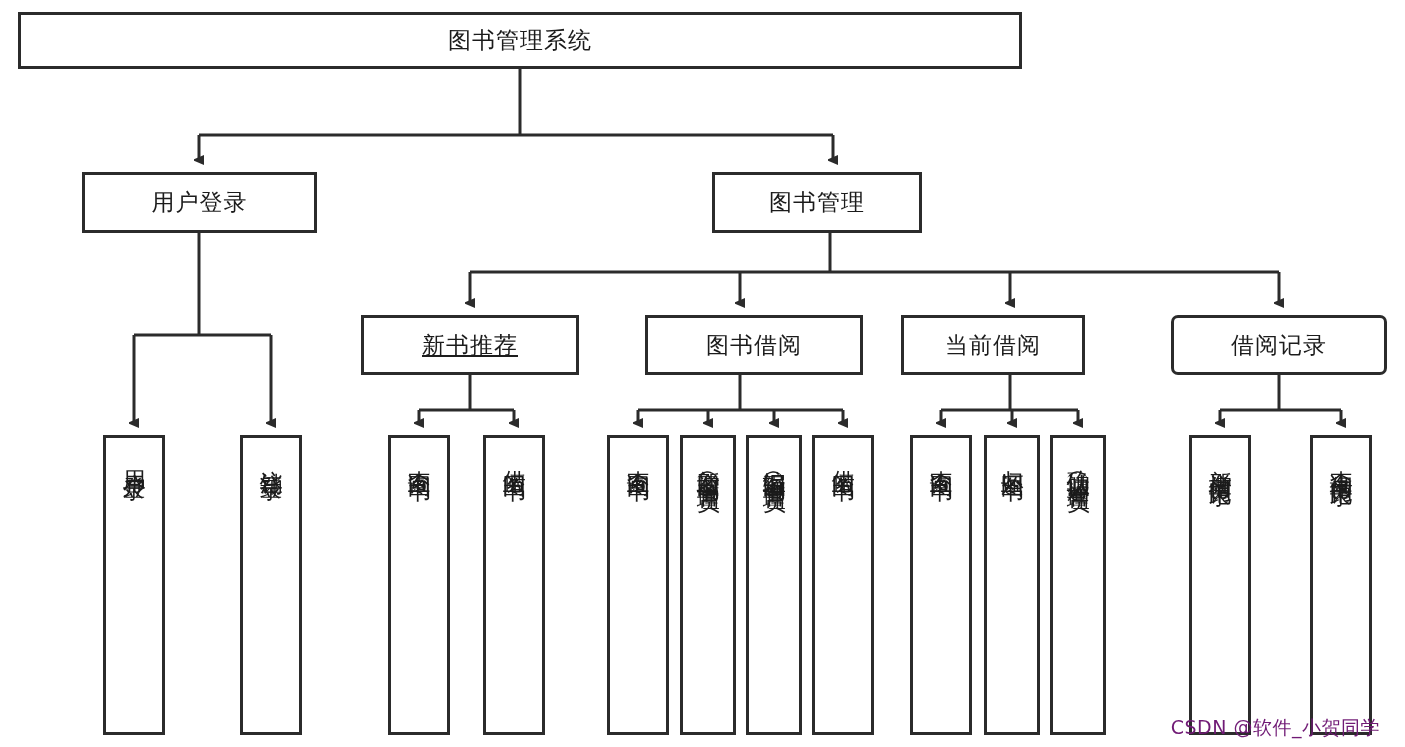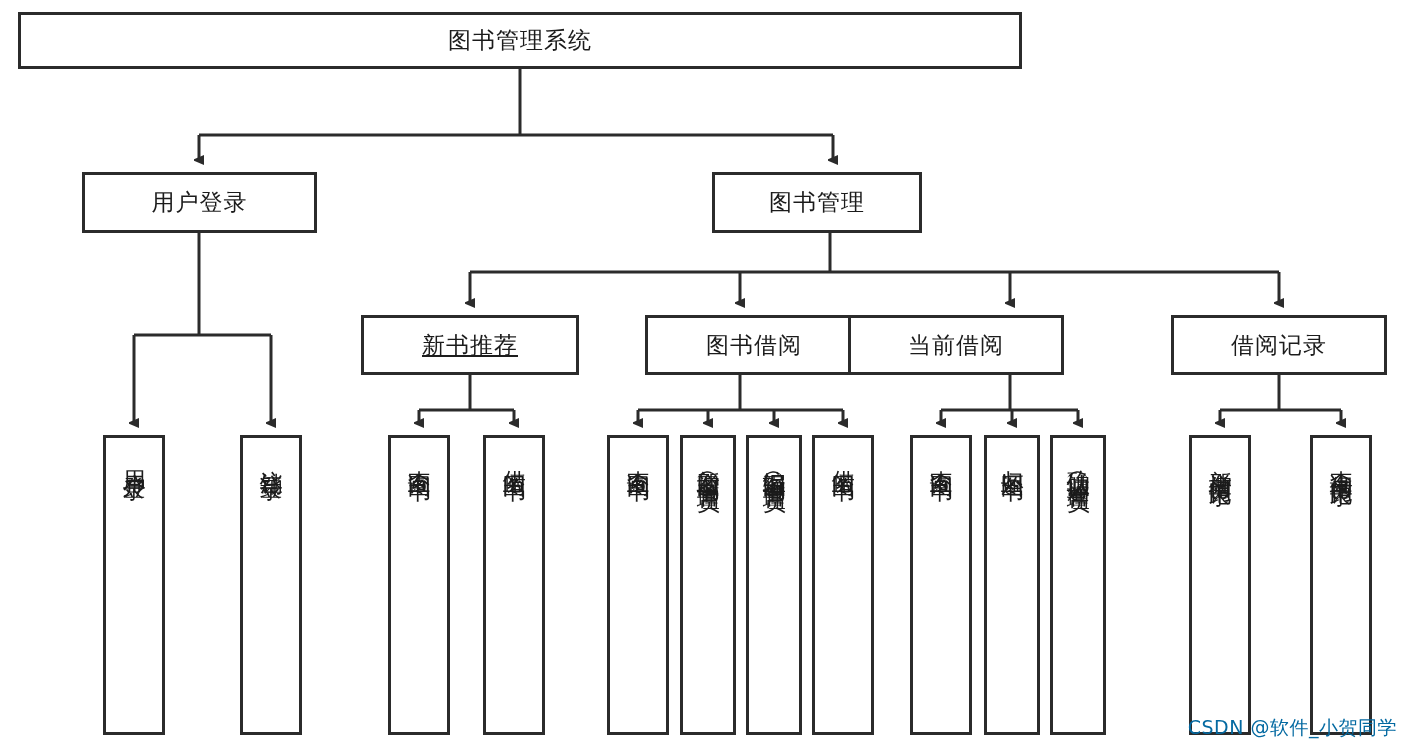--- a/index.html
+++ b/index.html
@@ -48,24 +48,24 @@
     writing-mode:vertical-rl;
     text-orientation:upright;
     -webkit-writing-mode:vertical-rl;
     font-size:23px;
     line-height:1.28;
     letter-spacing:3px;
     white-space:nowrap;
   }
   .watermark{
     position:absolute;
-    right:8px;
+    right:25px;
     bottom:6px;
     font-size:19px;
-    color:#0369a1;
+    color:#701a75;
     z-index:5;
     white-space:nowrap;
     letter-spacing:0.5px;
   }
 </style>
 </head>
 <body>
 
 <div id="canvas">
 
@@ -129,24 +129,24 @@
   <div class="node" id="n-l2-1" style="left: 712px; top: 172px; width: 210px; height: 61px;">
     <span class="label">图书管理</span>
   </div>
 
   <div class="node" id="n-l3-0" style="left: 361px; top: 315px; width: 218px; height: 60px; text-decoration: underline;">
     <span class="label">新书推荐</span>
   </div>
   <div class="node" id="n-l3-1" style="left: 645px; top: 315px; width: 218px; height: 60px;">
     <span class="label">图书借阅</span>
   </div>
-  <div class="node" id="n-l3-2" style="left: 848px; top: 315px; width: 216px; height: 60px;">
+  <div class="node" id="n-l3-2" style="left: 901px; top: 315px; width: 184px; height: 60px;">
     <span class="label">当前借阅</span>
   </div>
-  <div class="node" id="n-l3-3" style="left: 1171px; top: 315px; width: 216px; height: 60px;">
+  <div class="node" id="n-l3-3" style="left: 1171px; top: 315px; width: 216px; height: 60px; border-radius: 7px;">
     <span class="label">借阅记录</span>
   </div>
 
   <div class="node vertical" id="n-lf-0" style="left: 103px; top: 435px; width: 62px; height: 300px;">
     <span class="label">用户登录</span>
   </div>
   <div class="node vertical" id="n-lf-1" style="left: 240px; top: 435px; width: 62px; height: 300px;">
     <span class="label">注销登录</span>
   </div>
   <div class="node vertical" id="n-lf-2" style="left: 388px; top: 435px; width: 62px; height: 300px;">

